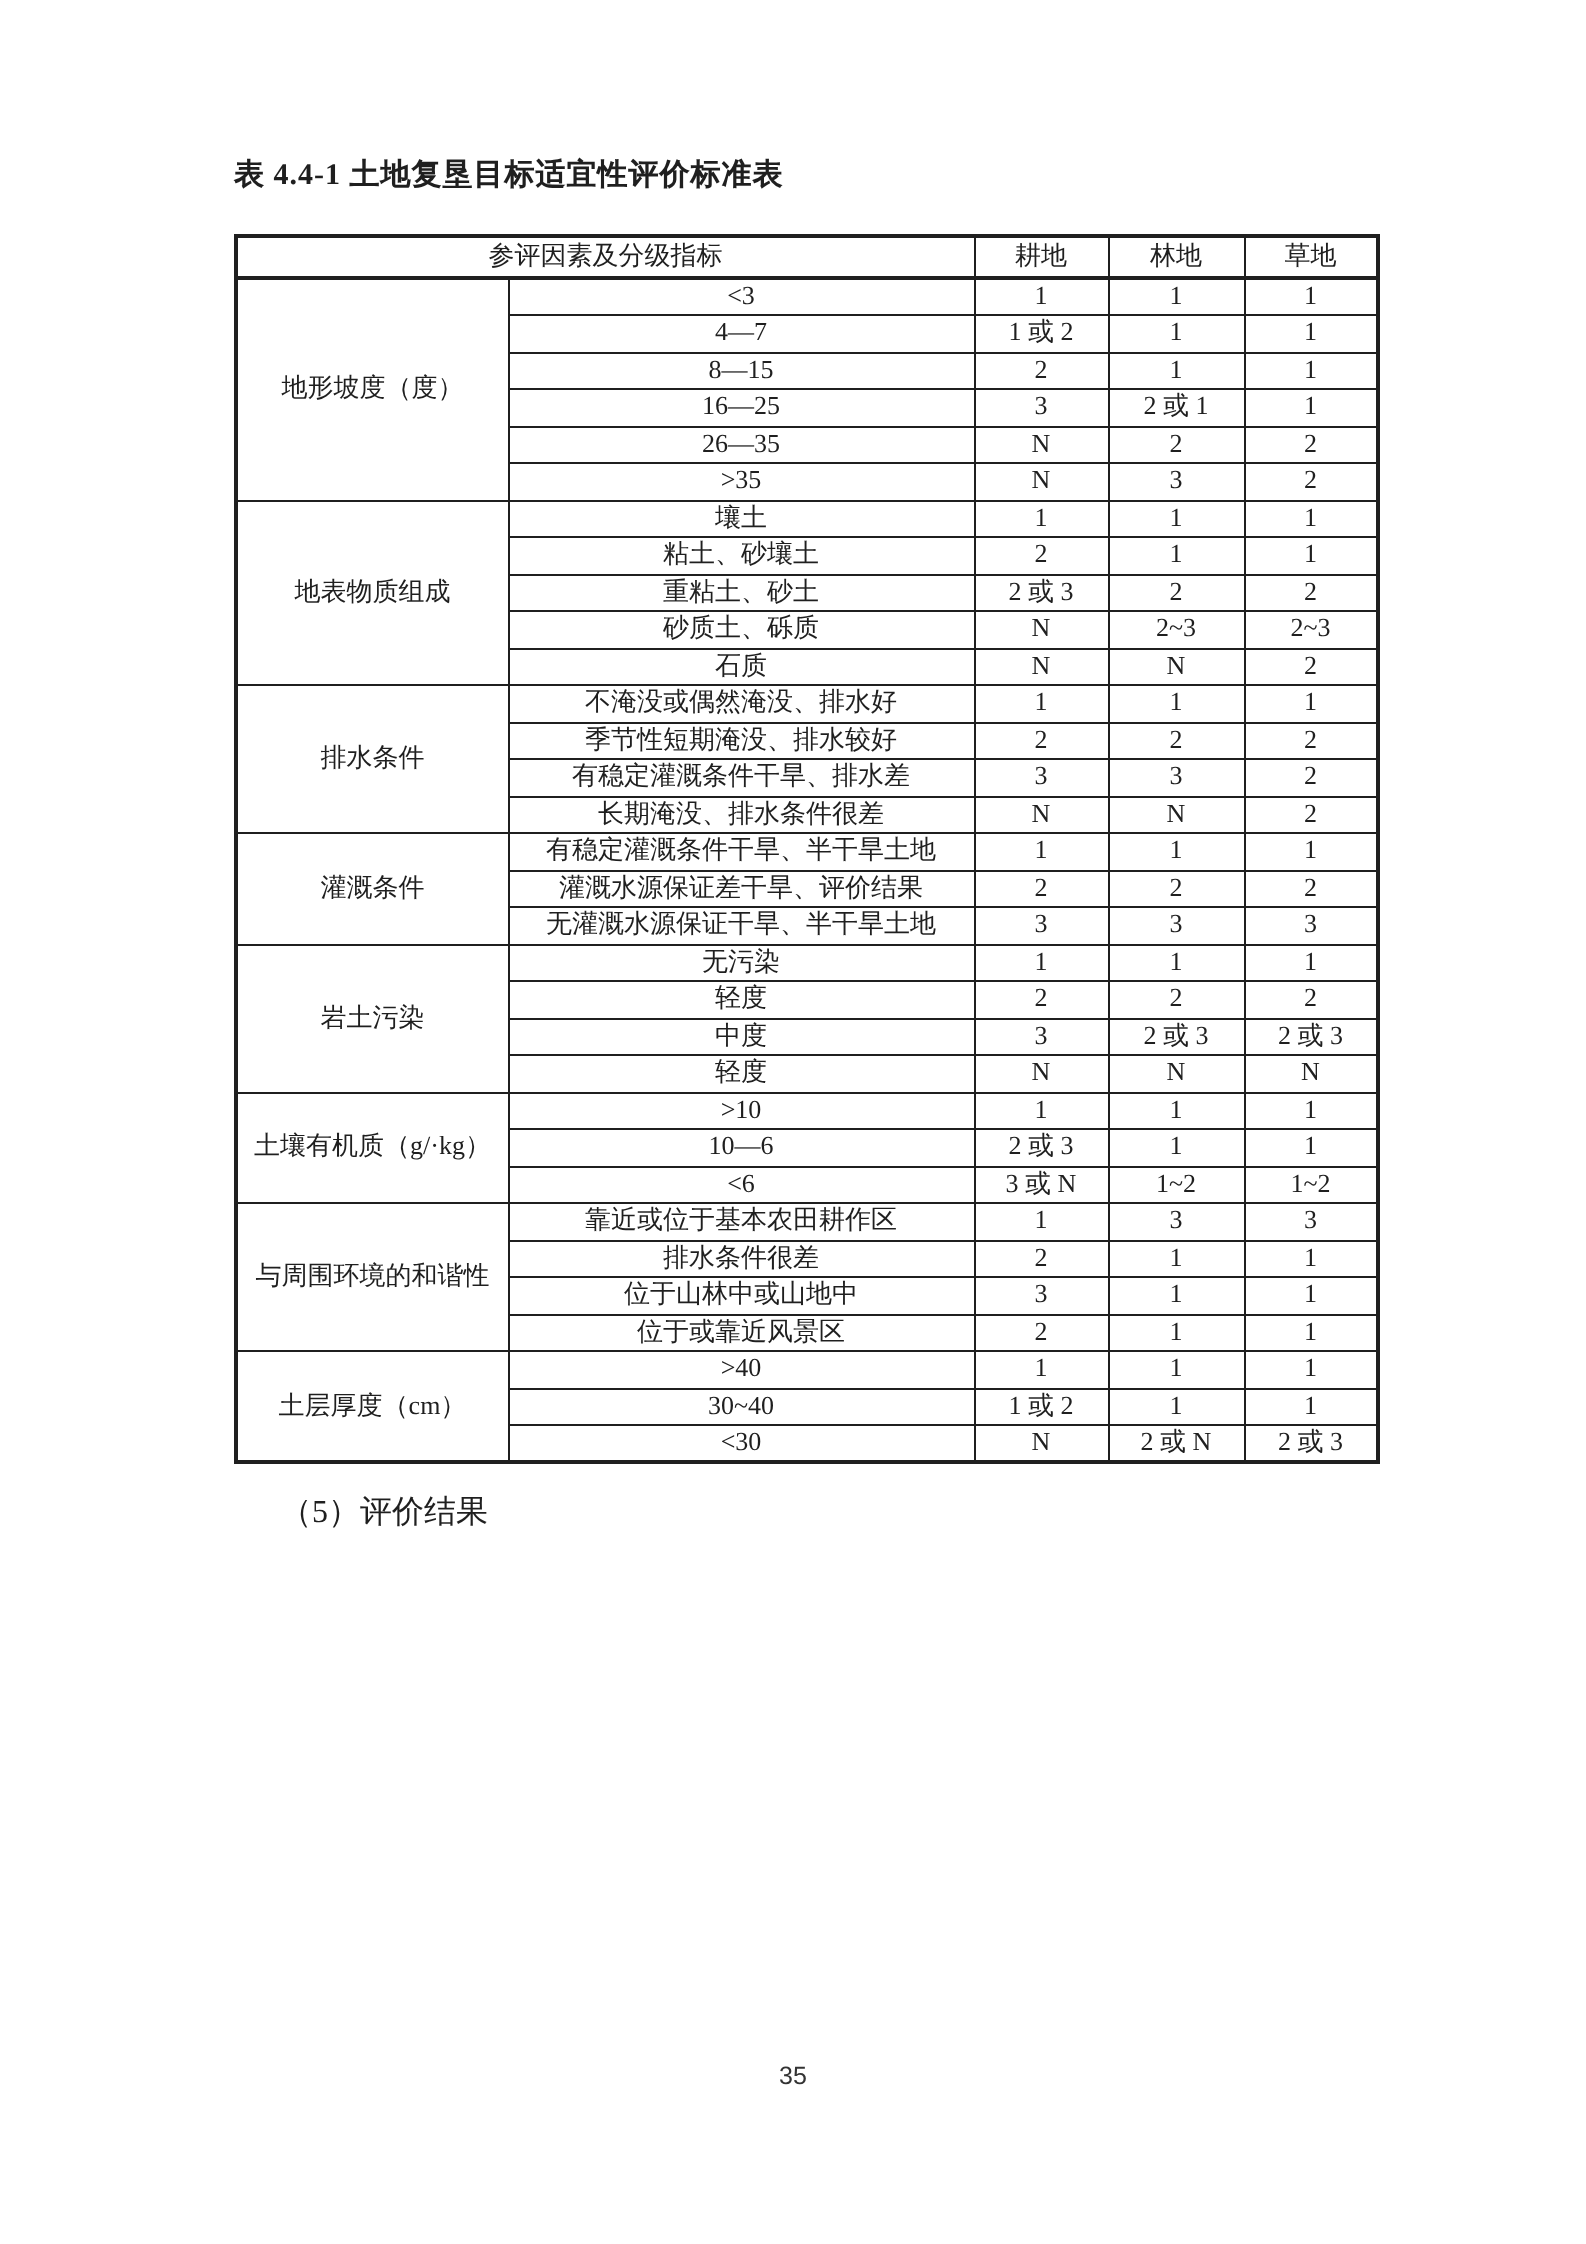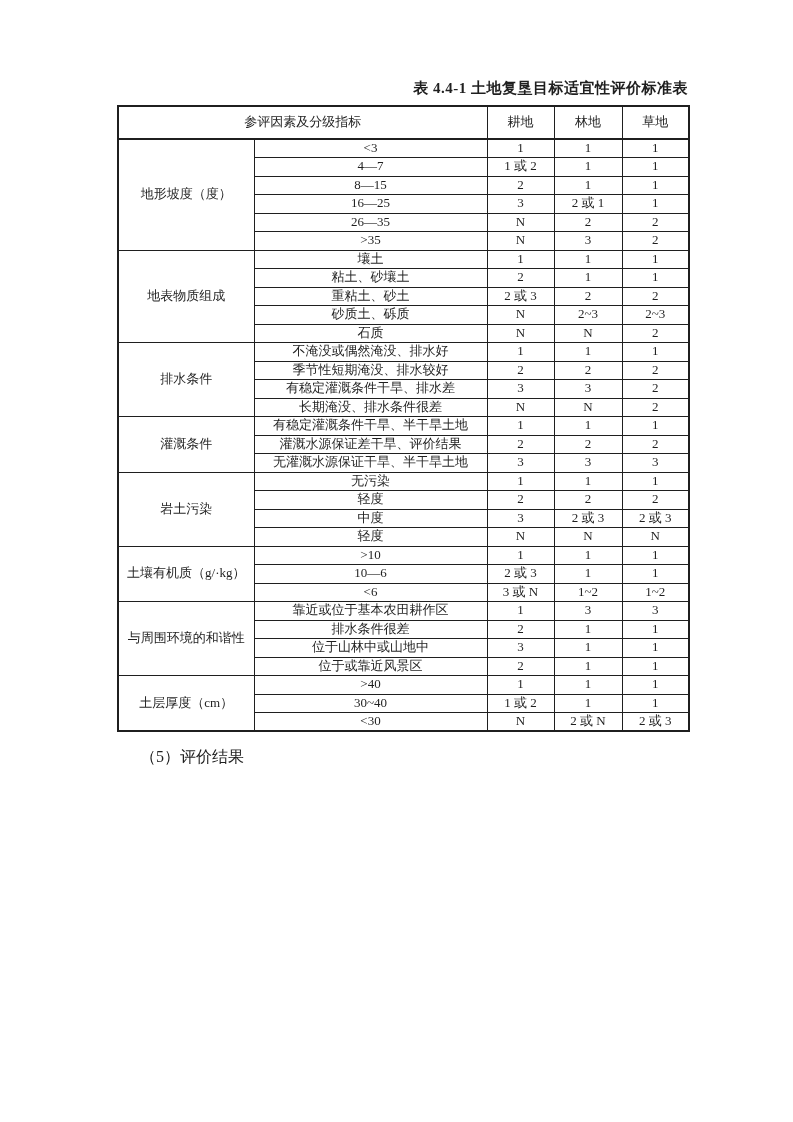--- a/index.html
+++ b/index.html
@@ -14,45 +14,45 @@
     width: 793px; height: 1122px;
     background: #ffffff;
     overflow: hidden;
   }
   .content {
     position: absolute;
     left: 117px; top: 79px;
     width: 571px;
   }
   .table-title {
-    text-align: right;
+    text-align: left;
     font-weight: bold;
     font-size: 15px;
     line-height: 18px;
-    margin-bottom: 8px;
+    margin-bottom: 20px;
     letter-spacing: 0.5px;
   }
   table.eval-table {
     border-collapse: collapse;
     table-layout: fixed;
     width: 571px;
     font-size: 13px;
   }
   table.eval-table th, table.eval-table td {
     border: 1px solid #1f1f1f;
     text-align: center;
     vertical-align: middle;
     padding: 0 2px;
     line-height: 1.15;
     overflow: hidden;
     white-space: nowrap;
   }
   table.eval-table { border: 2px solid #1f1f1f; }
   table.eval-table thead th {
-    height: 33px;
+    height: 21px;
     font-weight: normal;
     border-bottom: 2px solid #1f1f1f;
   }
   table.eval-table tbody td { height: 18.5px; }
   .note {
     margin-top: 12px;
     padding-left: 26px;
     font-size: 13.5px;
     line-height: 20px;
   }
@@ -307,13 +307,14 @@
           </tr>
         </tbody>
     </table>
 
 
     <div class="section-heading">（5）评价结果</div>
 
 
   </div>
 
+  <div class="page-number">35</div>
 </div>
 
 </body></html>

